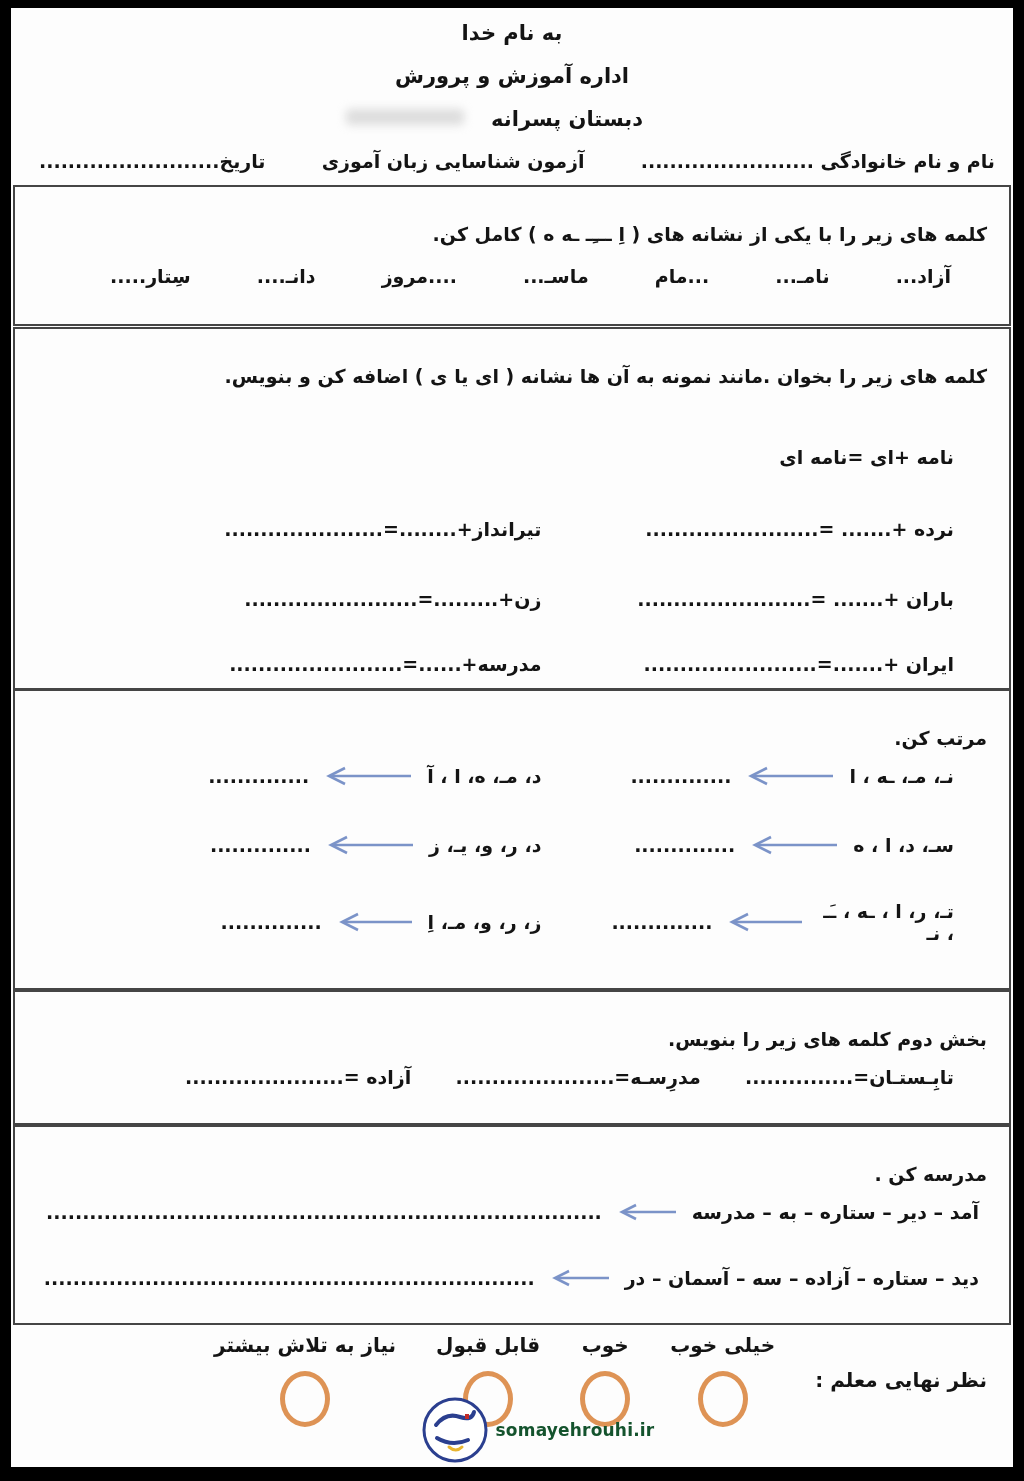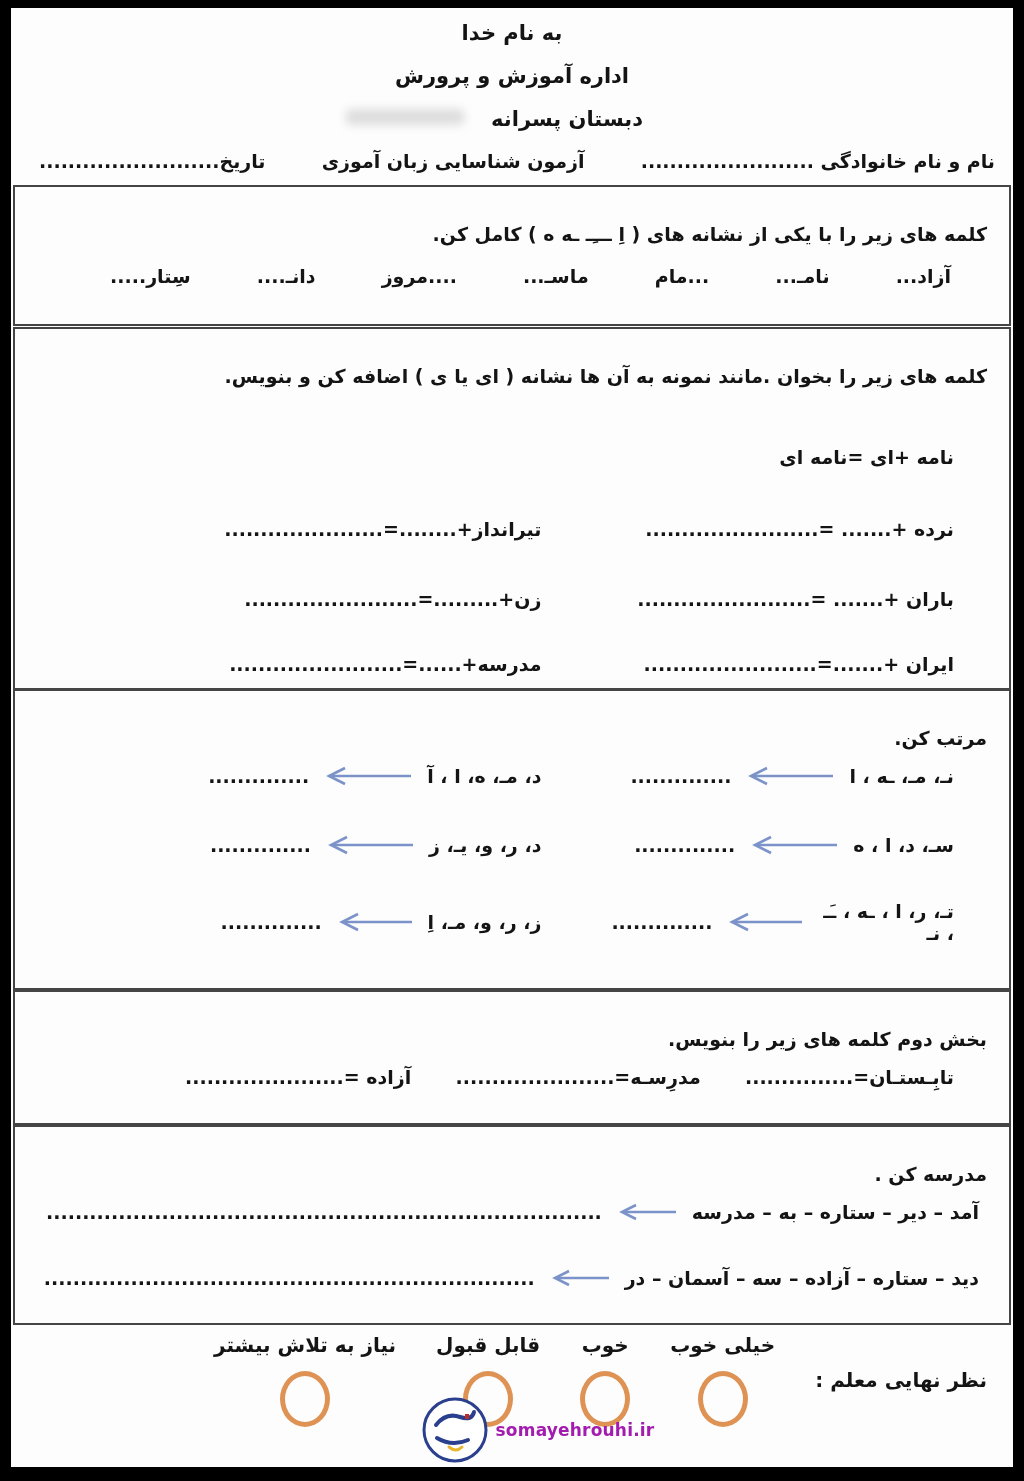--- a/index.html
+++ b/index.html
@@ -58,21 +58,21 @@
   .opt{display:flex;align-items:center;gap:14px;flex-direction:column;}
   .grade-circle{
     width:40px;height:46px;border:5px solid #de9355;border-radius:50%;
     background:transparent;flex:none;
   }
   .watermark{
     position:absolute;top:1385px;left:0;right:0;height:74px;
     display:flex;direction:ltr;justify-content:center;align-items:center;gap:6px;
     transform:translateX(25px);
   }
-  .site-text{font-size:17px;font-weight:700;color:#a21caf;letter-spacing:.2px;}
+  .site-text{font-size:17px;font-weight:700;color:#14532d;letter-spacing:.2px;}
 </style>
 </head>
 <body>
 
 <div class="page">
 
   <div class="hline" style="top:56px;">اداره آموزش و پرورش</div>
   <div class="hline" style="top:13px;">به نام خدا</div>
   <div class="hline school-wrap" style="top:99px;">دبستان پسرانه</div>
   <div class="blur-patch"></div>

